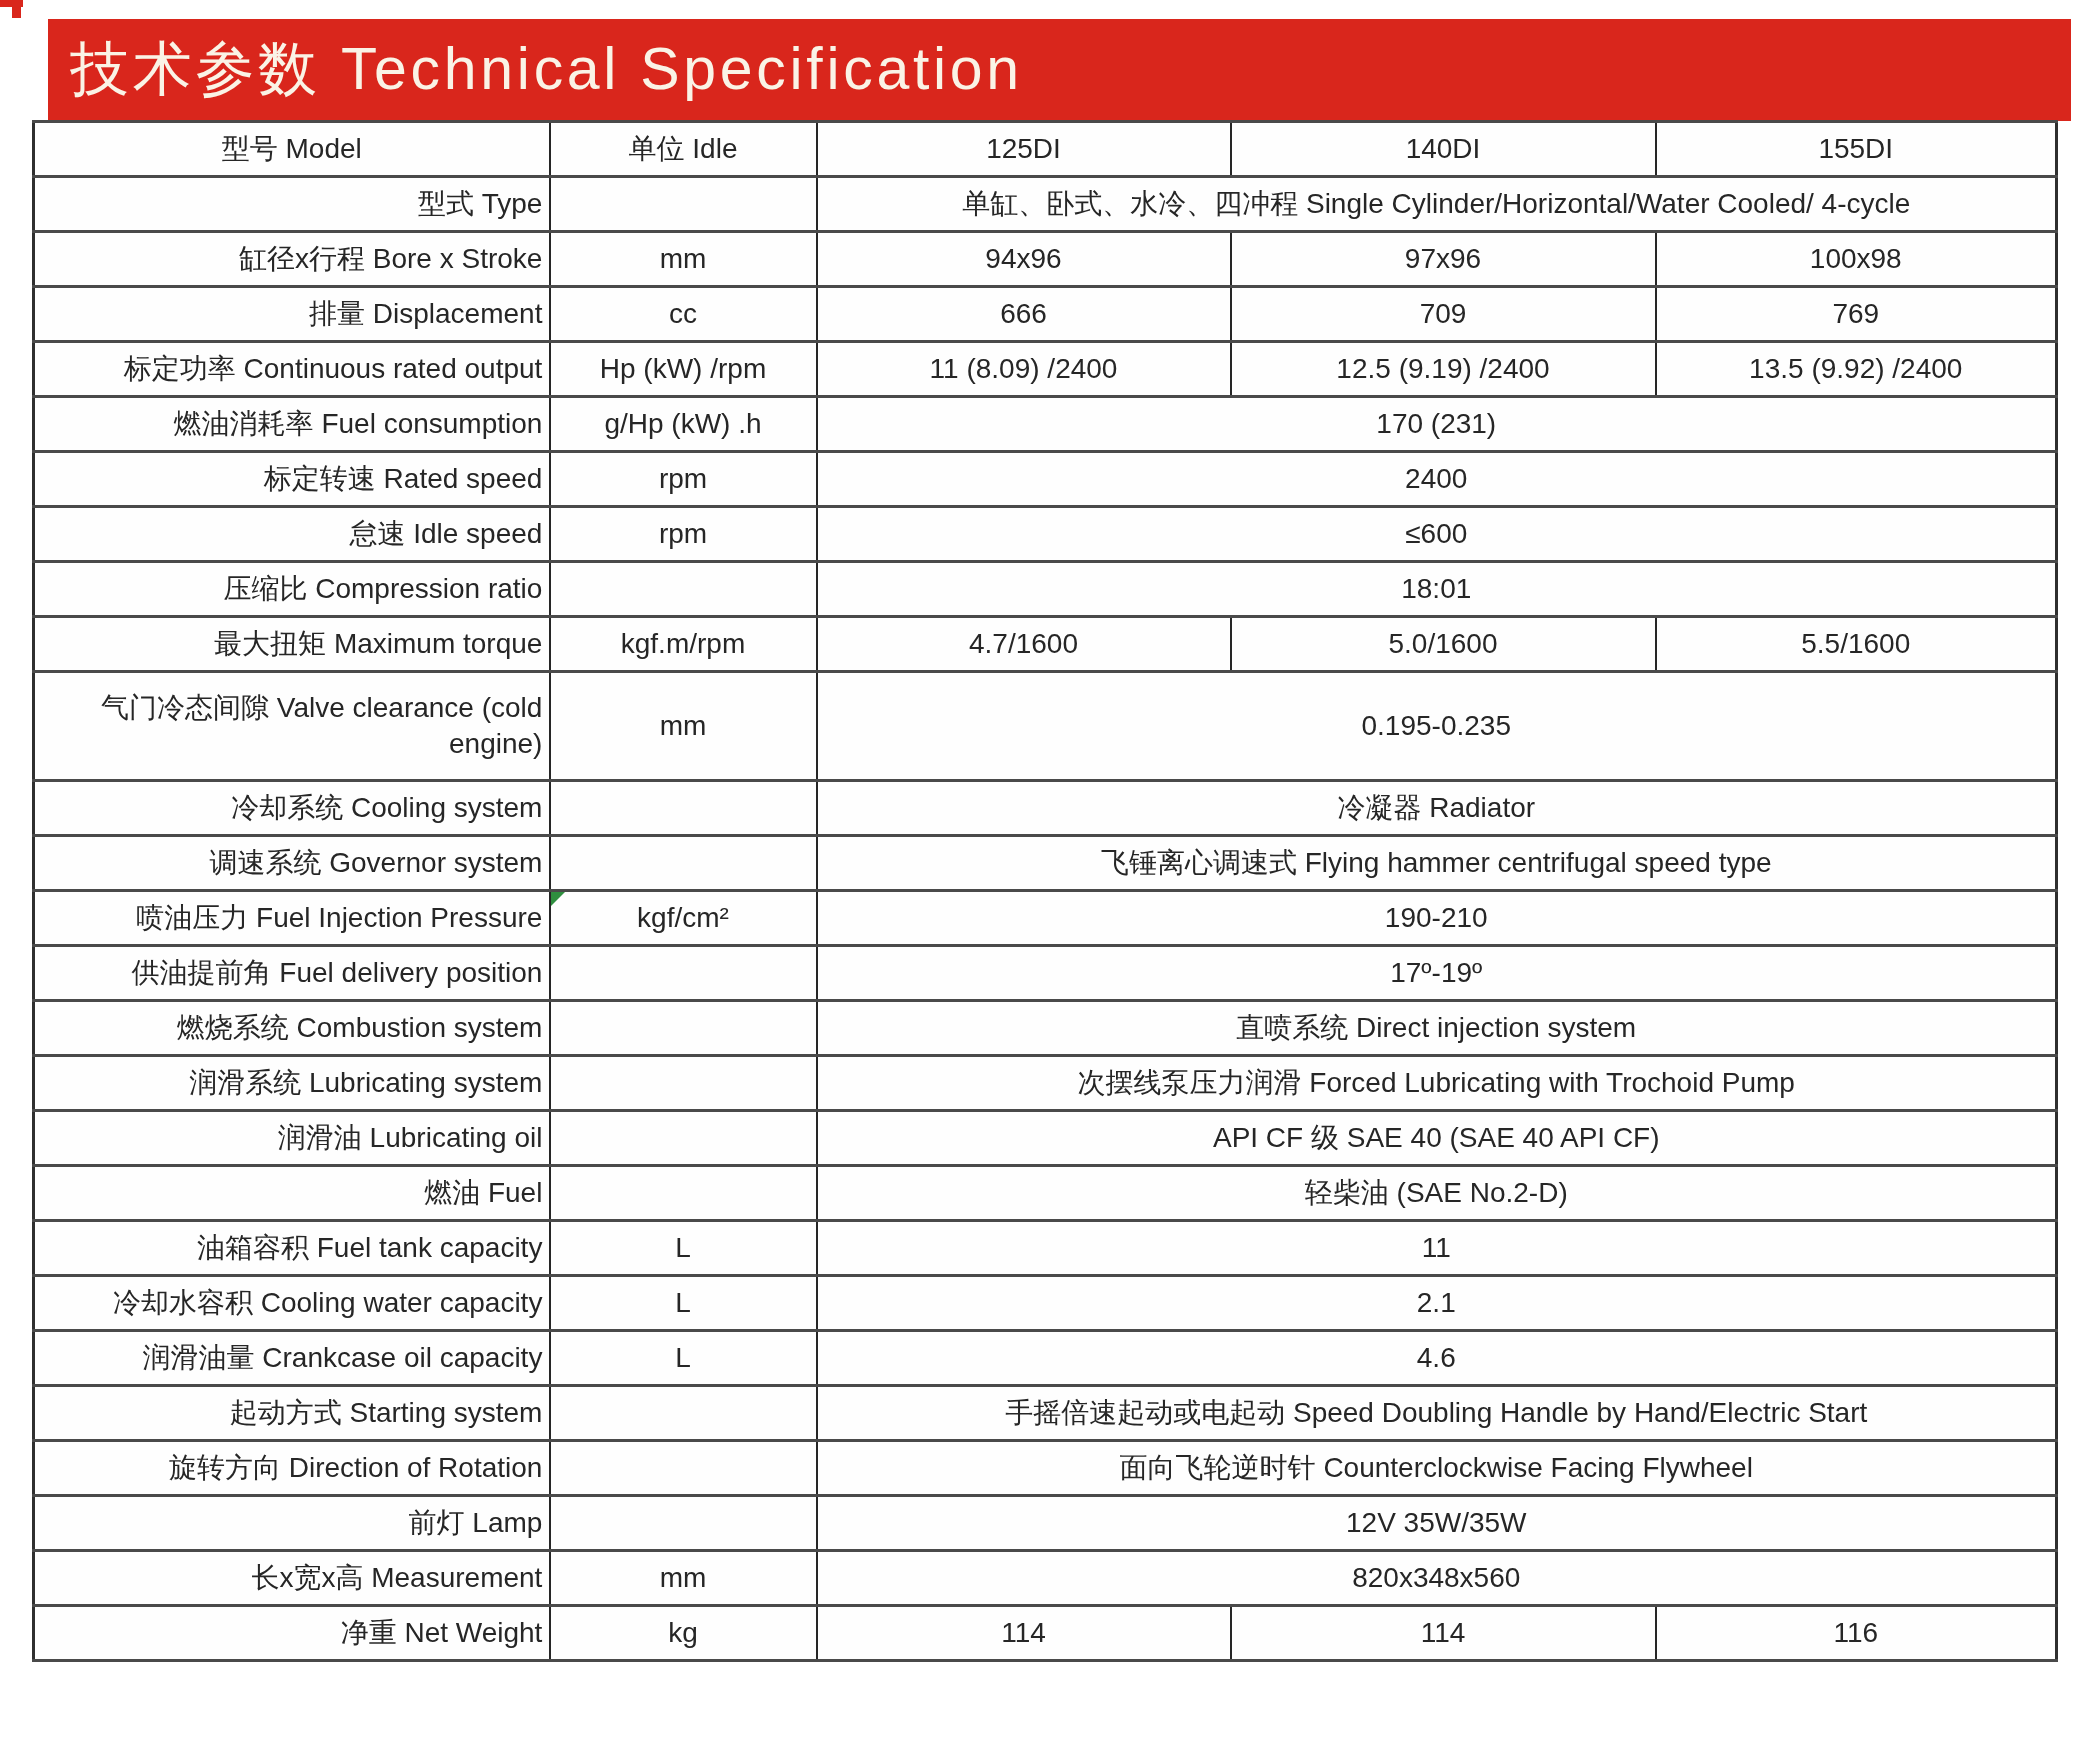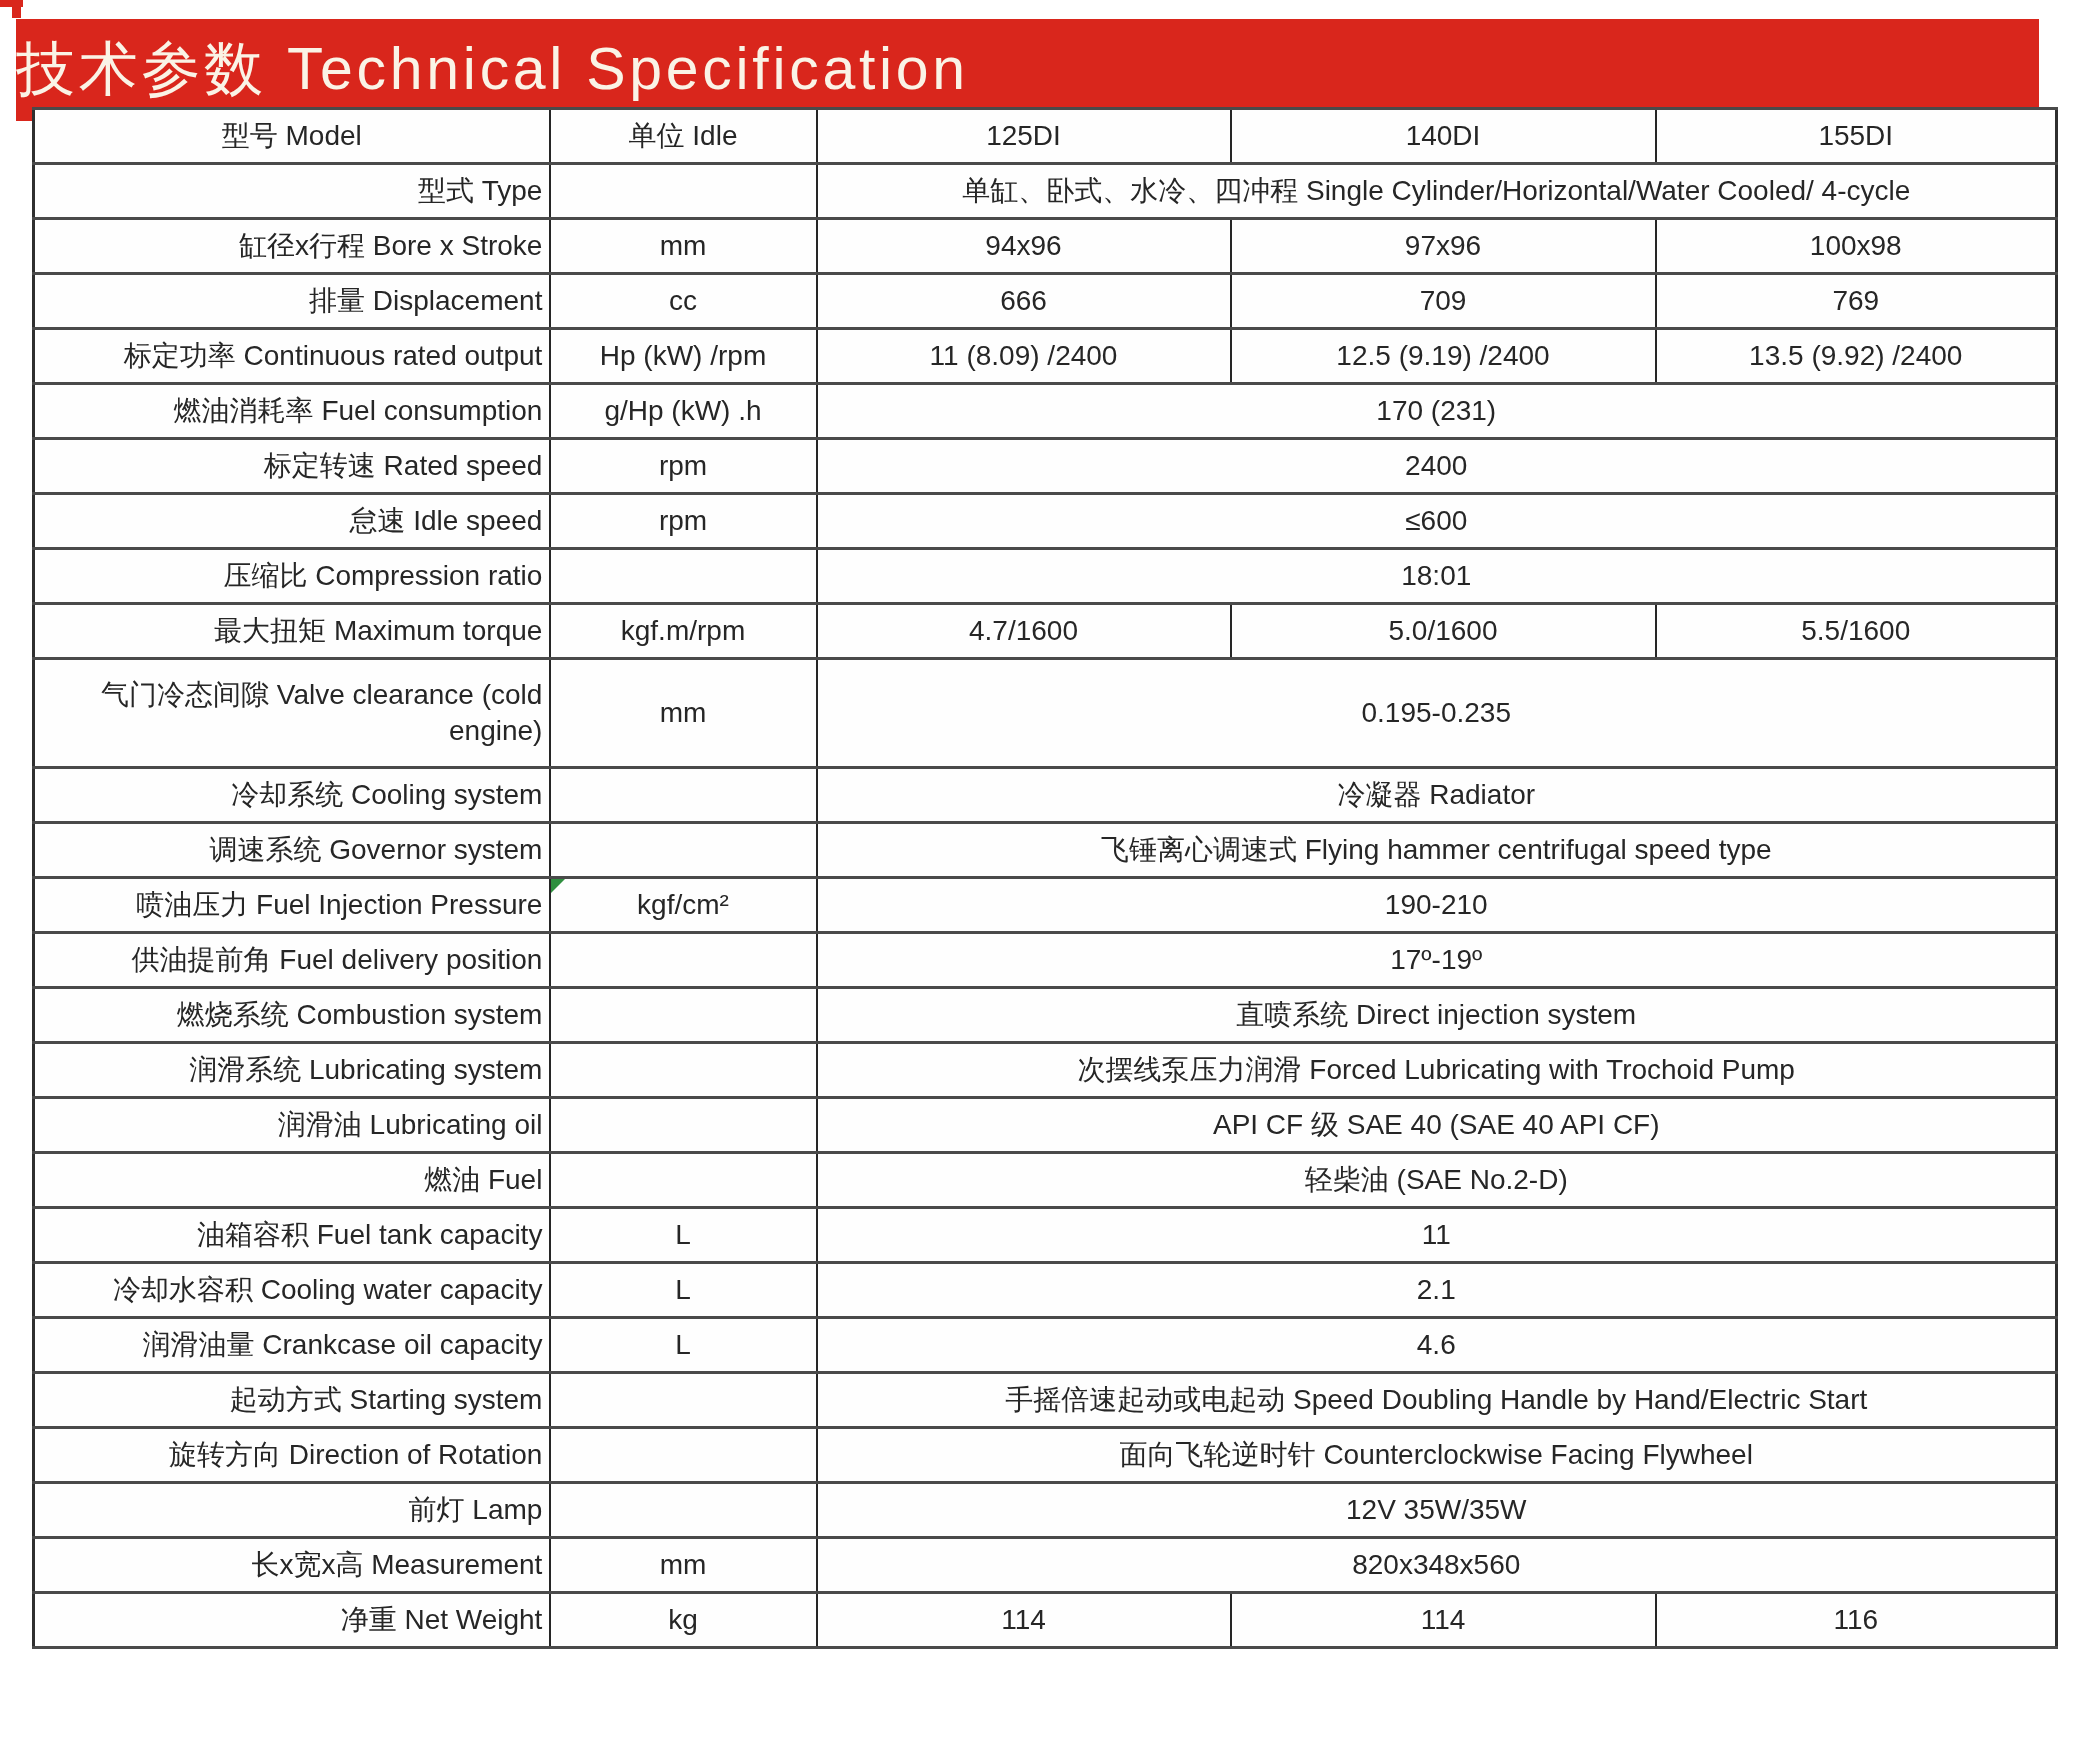--- a/index.html
+++ b/index.html
@@ -4,27 +4,28 @@
 <style>
   html,body{margin:0;padding:0;}
   body{
     width:2097px;height:1744px;background:#ffffff;position:relative;
     font-family:"Liberation Sans","DejaVu Sans",sans-serif;
     color:#262626;overflow:hidden;
   }
   .corner-red-a{position:absolute;left:0;top:0;width:23px;height:6.8px;background:#d9261c;}
   .corner-red-b{position:absolute;left:11.7px;top:0;width:9.8px;height:18px;background:#d9261c;}
   .banner{
-    position:absolute;left:16px;top:19px;width:2023px;height:102px;
+    position:absolute;left:48px;top:19px;width:2023px;height:102px;
     background:#d9261c;display:flex;align-items:center;box-sizing:border-box;
+    padding-left:22px;
   }
   .banner .title{
     color:#faf3e6;font-size:59px;letter-spacing:3.7px;font-weight:400;white-space:nowrap;
   }
-  .table-wrap{position:absolute;left:32px;top:107px;width:2023px;}
+  .table-wrap{position:absolute;left:32px;top:120px;width:2023px;}
   table.spec{
     border-collapse:collapse;table-layout:fixed;width:2023px;
     border:3.7px solid #2f2f2f;
   }
   col.c1{width:516px;} col.c2{width:267px;} col.c3{width:414px;} col.c4{width:425px;} col.c5{width:401px;}
   .spec th,.spec td{
     border:2.5px solid #262626;
     border-top:3.7px solid #4a4a4a;
     border-bottom:3.7px solid #4a4a4a;
     font-size:28px;font-weight:400;vertical-align:middle;

